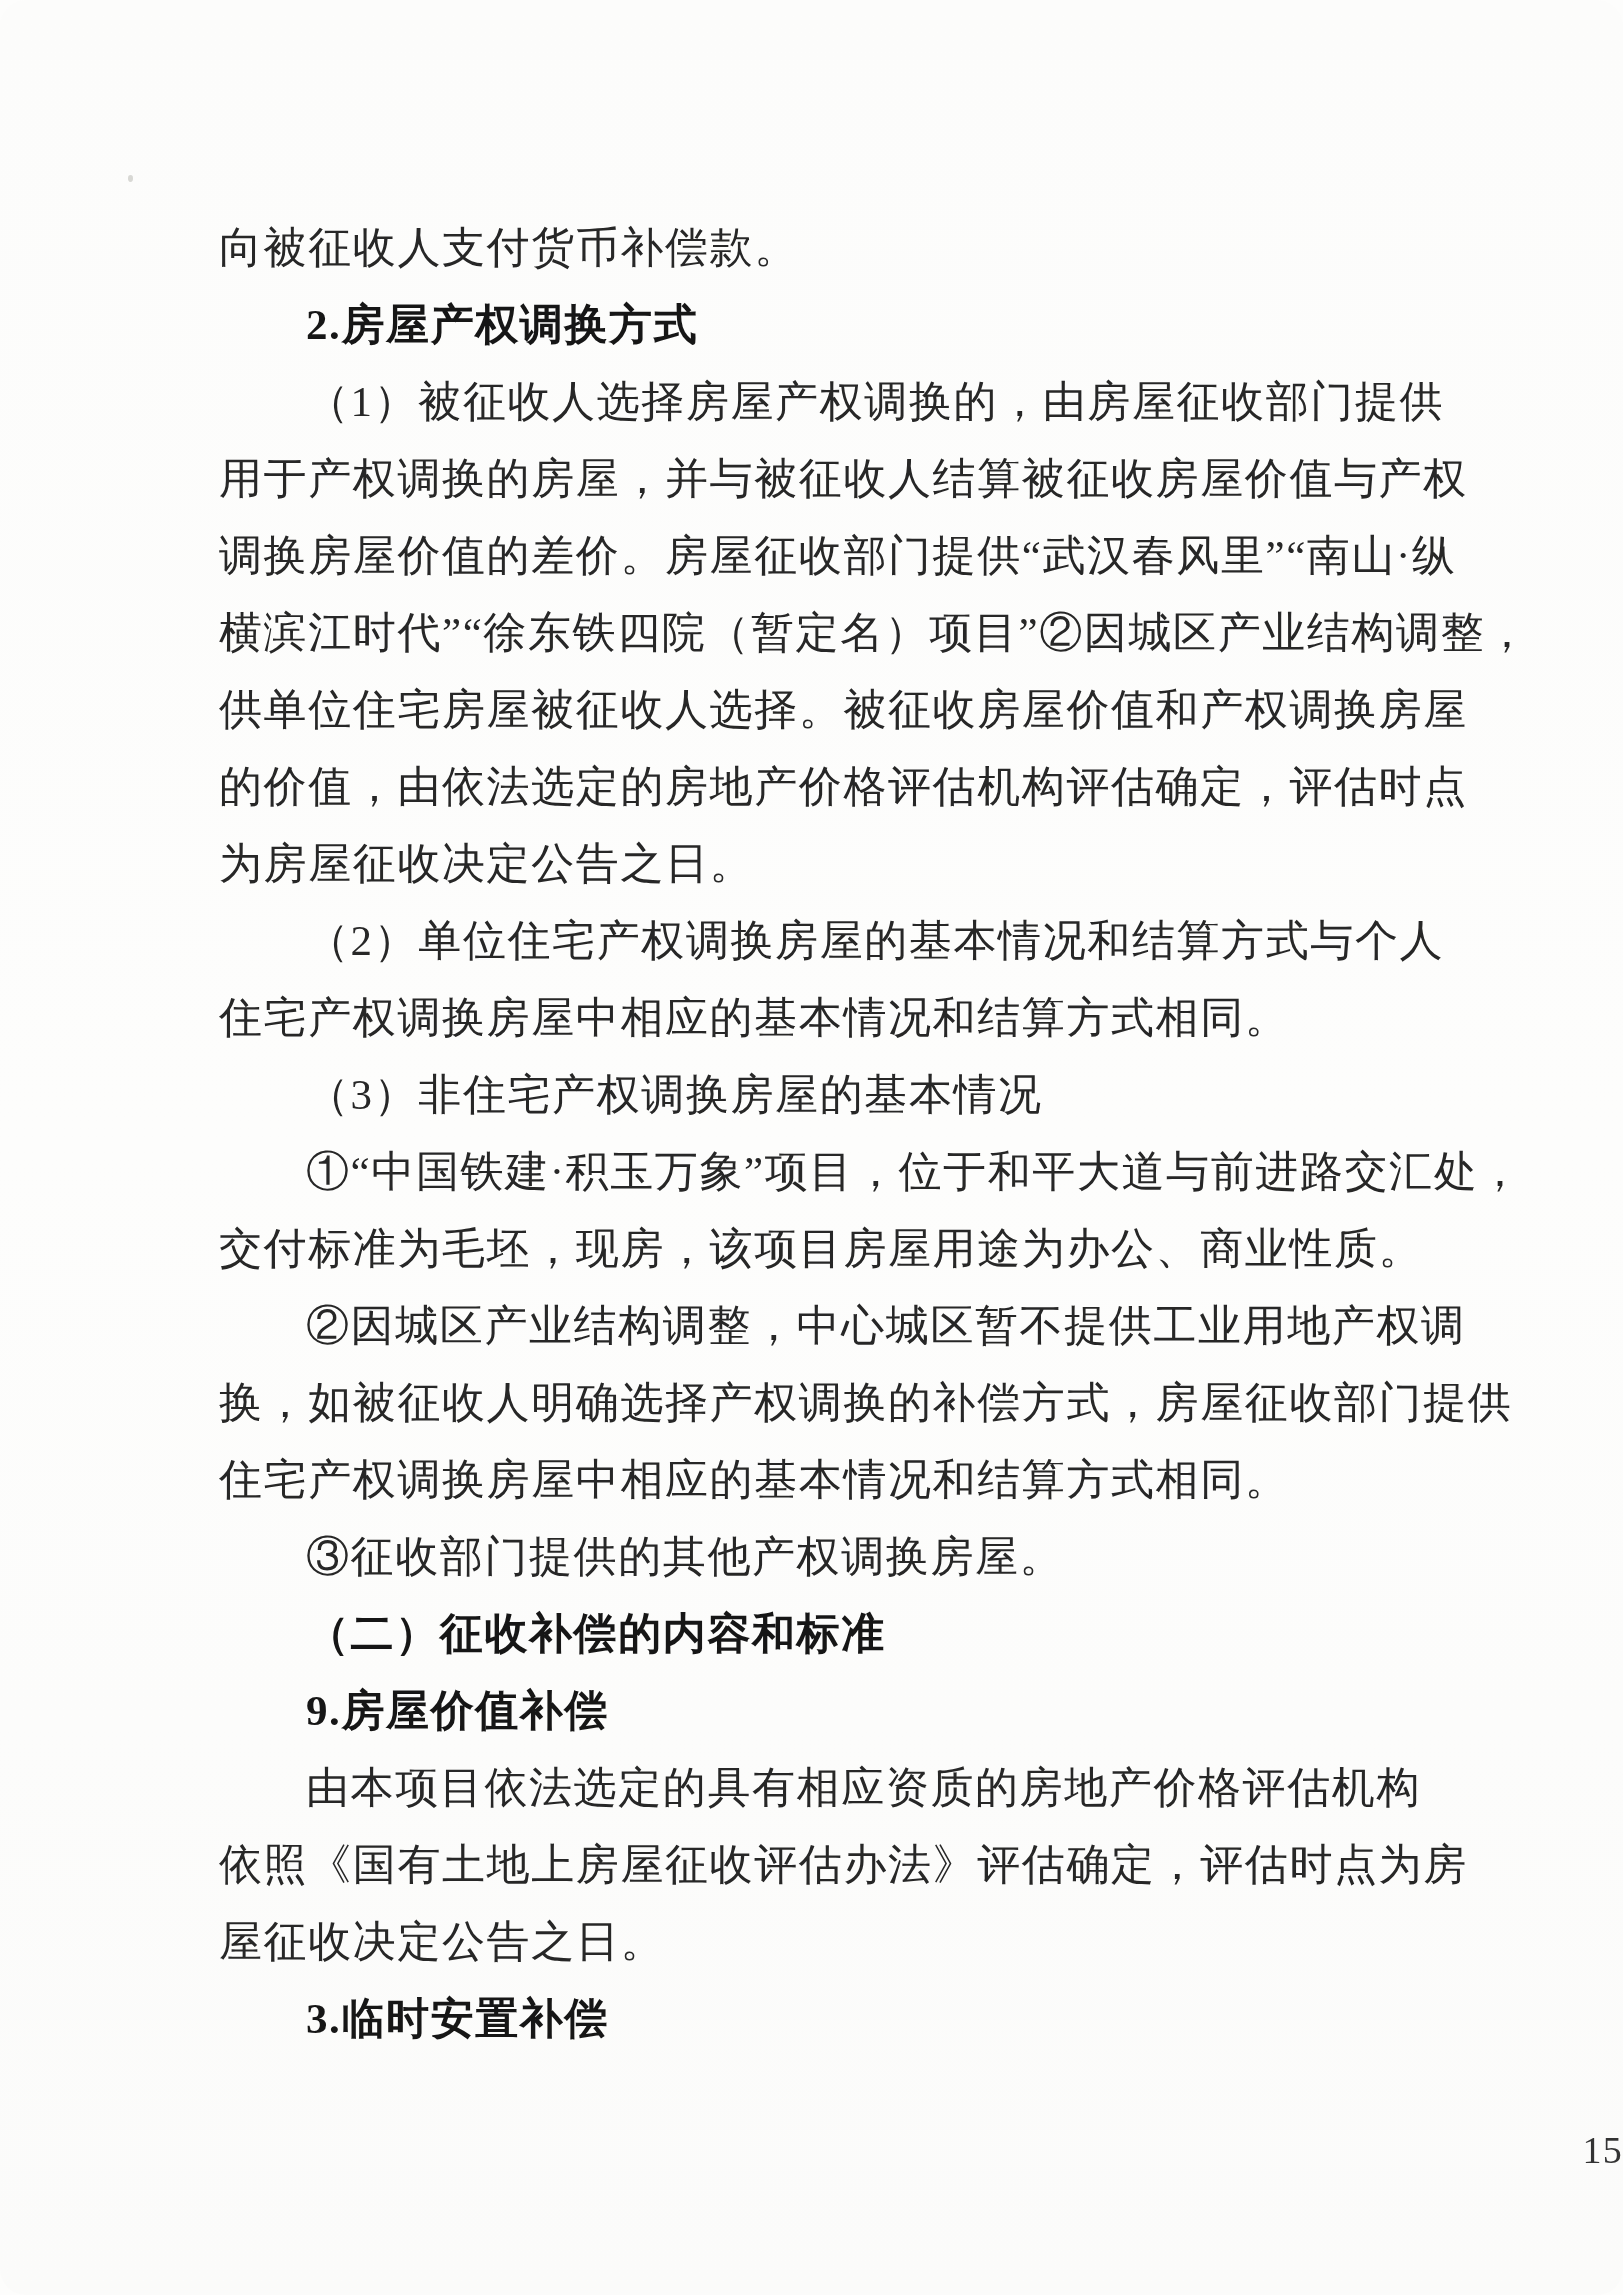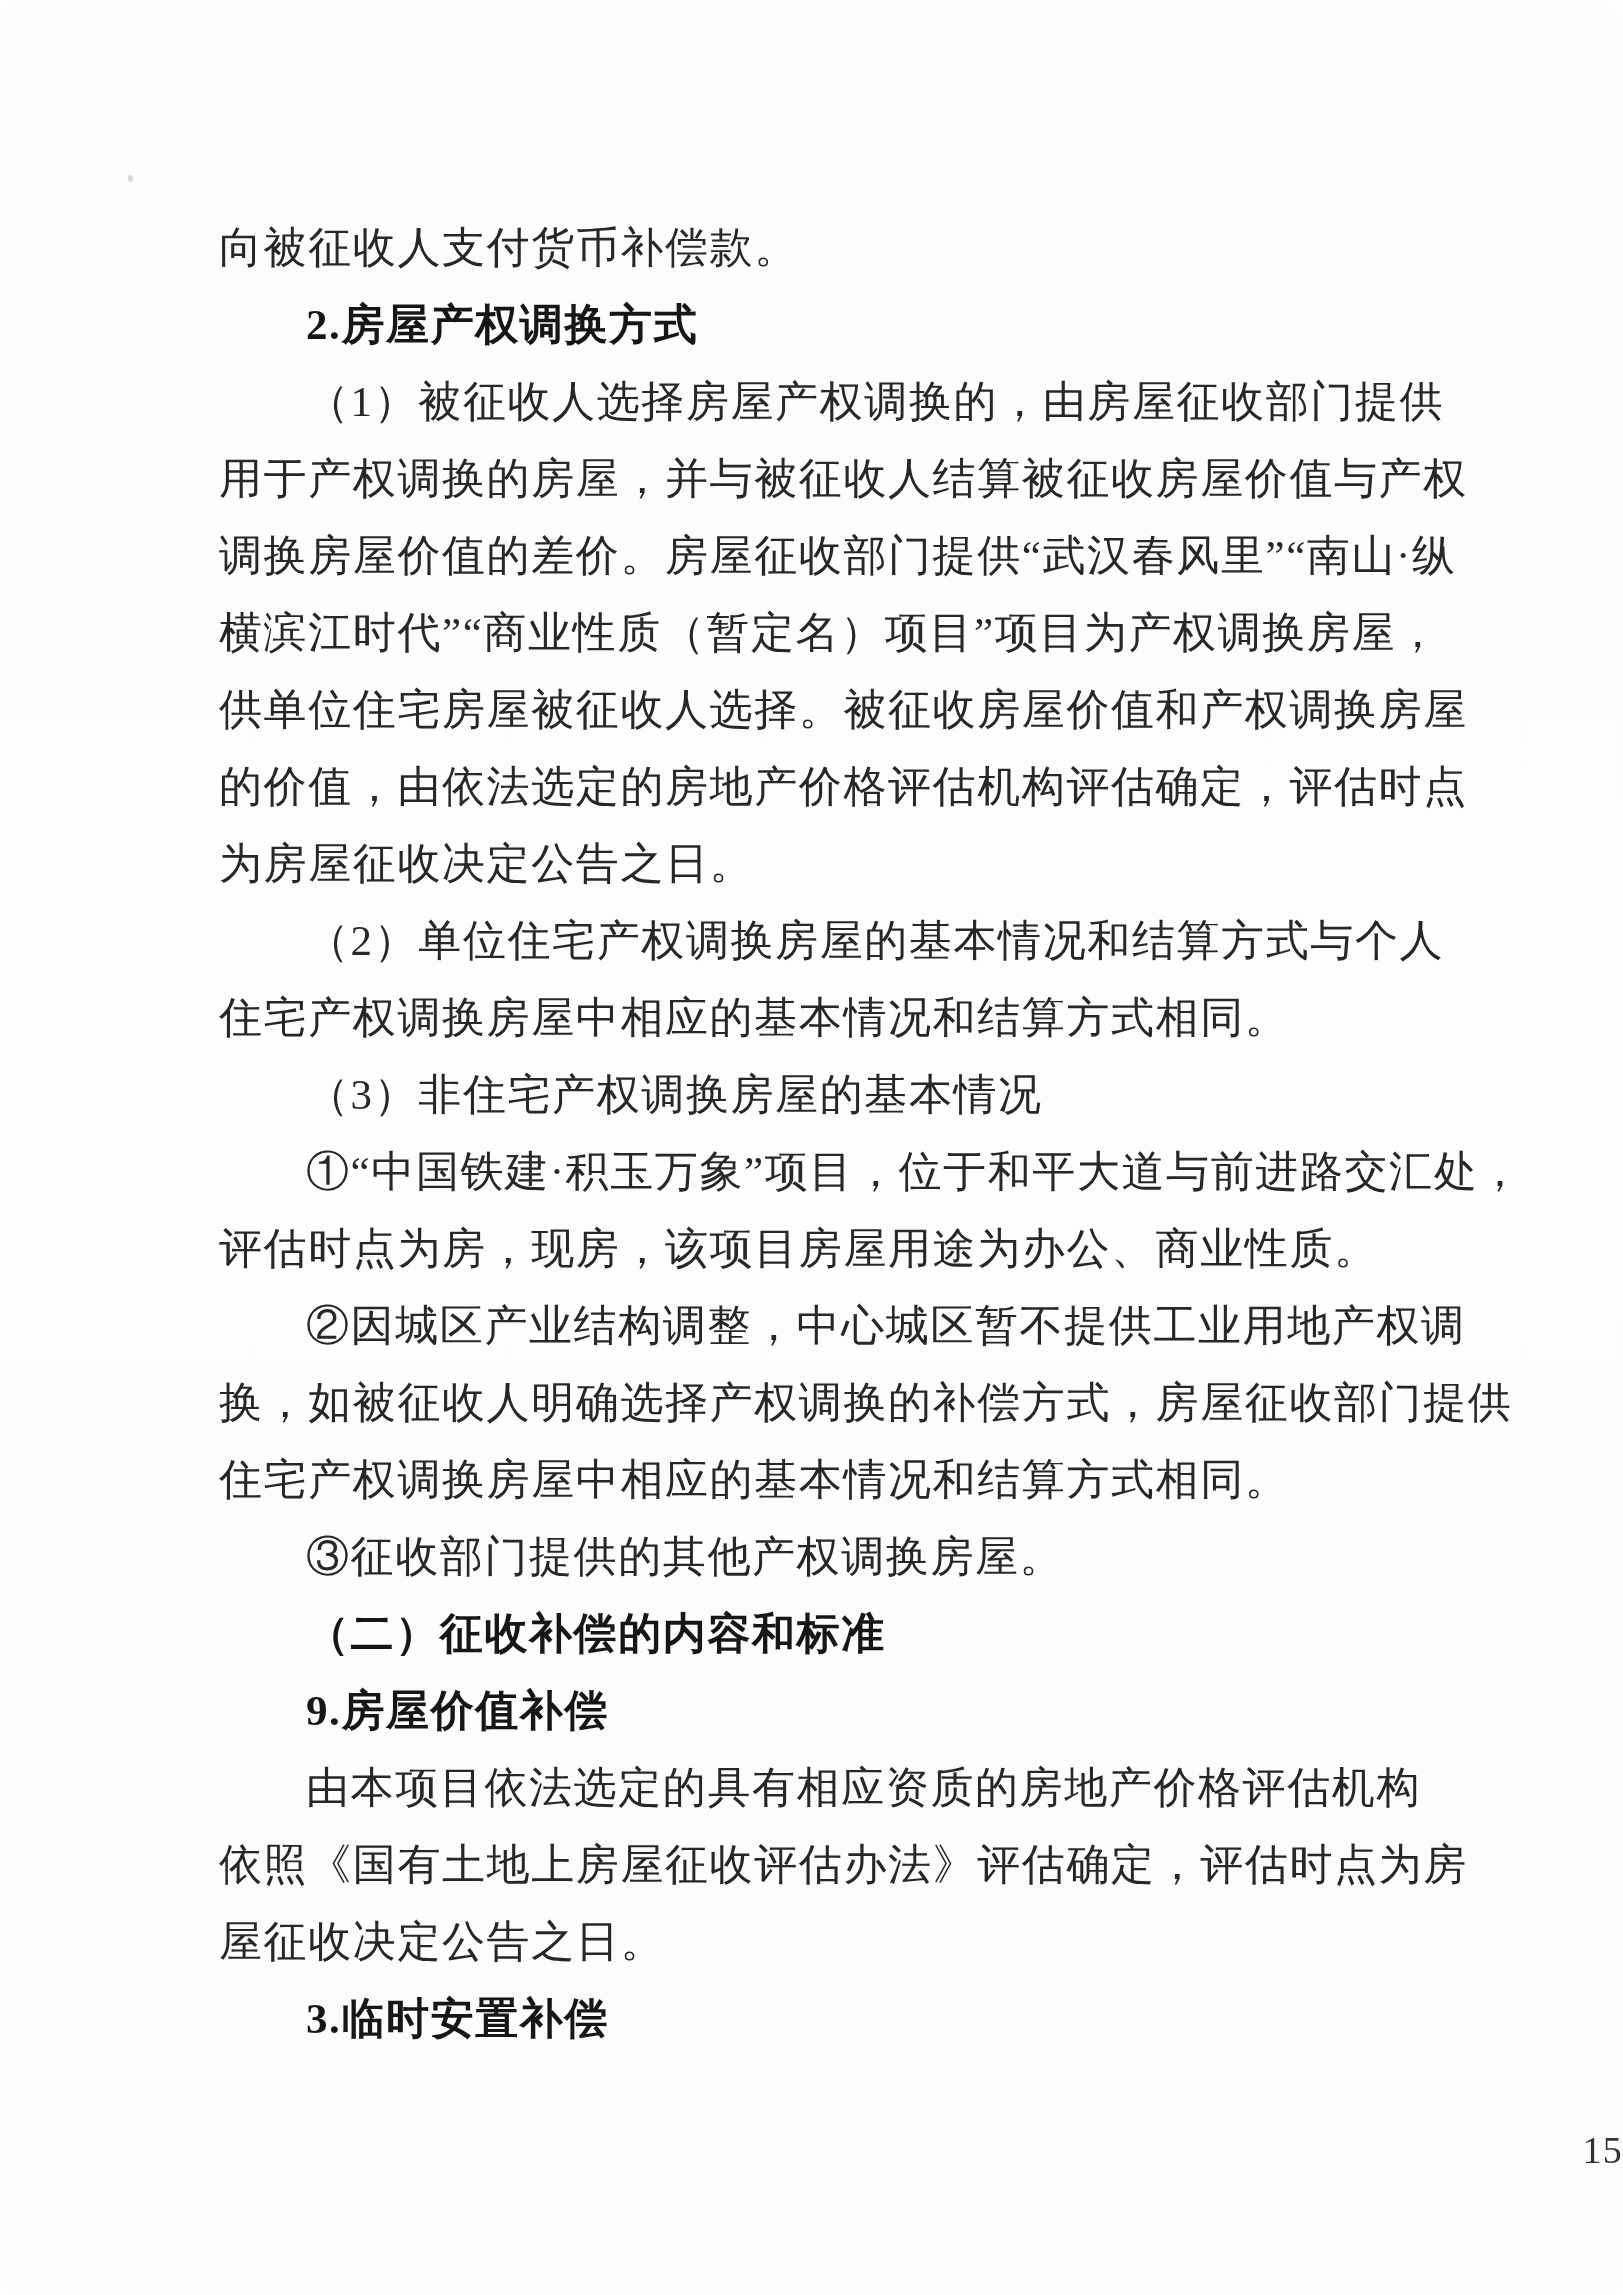--- a/index.html
+++ b/index.html
@@ -69,29 +69,29 @@
 <body>
 
 <div class="page">
   <div class="speck"></div>
   <div class="body-text" id="lines">
       <div class="line">向被征收人支付货币补偿款。</div>
       <div class="line indent bold">2.房屋产权调换方式</div>
       <div class="line indent">（1）被征收人选择房屋产权调换的，由房屋征收部门提供</div>
       <div class="line">用于产权调换的房屋，并与被征收人结算被征收房屋价值与产权</div>
       <div class="line">调换房屋价值的差价。房屋征收部门提供“武汉春风里”“南山·纵</div>
-      <div class="line">横滨江时代”“商业性质（暂定名）项目”项目为产权调换房屋，</div>
+      <div class="line">横滨江时代”“徐东铁四院（暂定名）项目”②因城区产业结构调整，</div>
       <div class="line">供单位住宅房屋被征收人选择。被征收房屋价值和产权调换房屋</div>
       <div class="line">的价值，由依法选定的房地产价格评估机构评估确定，评估时点</div>
       <div class="line">为房屋征收决定公告之日。</div>
       <div class="line indent">（2）单位住宅产权调换房屋的基本情况和结算方式与个人</div>
       <div class="line">住宅产权调换房屋中相应的基本情况和结算方式相同。</div>
       <div class="line indent">（3）非住宅产权调换房屋的基本情况</div>
       <div class="line indent">①“中国铁建·积玉万象”项目，位于和平大道与前进路交汇处，</div>
-      <div class="line">评估时点为房，现房，该项目房屋用途为办公、商业性质。</div>
+      <div class="line">交付标准为毛坯，现房，该项目房屋用途为办公、商业性质。</div>
       <div class="line indent">②因城区产业结构调整，中心城区暂不提供工业用地产权调</div>
       <div class="line">换，如被征收人明确选择产权调换的补偿方式，房屋征收部门提供</div>
       <div class="line">住宅产权调换房屋中相应的基本情况和结算方式相同。</div>
       <div class="line indent">③征收部门提供的其他产权调换房屋。</div>
       <div class="line indent bold">（二）征收补偿的内容和标准</div>
       <div class="line indent bold">9.房屋价值补偿</div>
       <div class="line indent">由本项目依法选定的具有相应资质的房地产价格评估机构</div>
       <div class="line">依照《国有土地上房屋征收评估办法》评估确定，评估时点为房</div>
       <div class="line">屋征收决定公告之日。</div>
       <div class="line indent bold">3.临时安置补偿</div>

